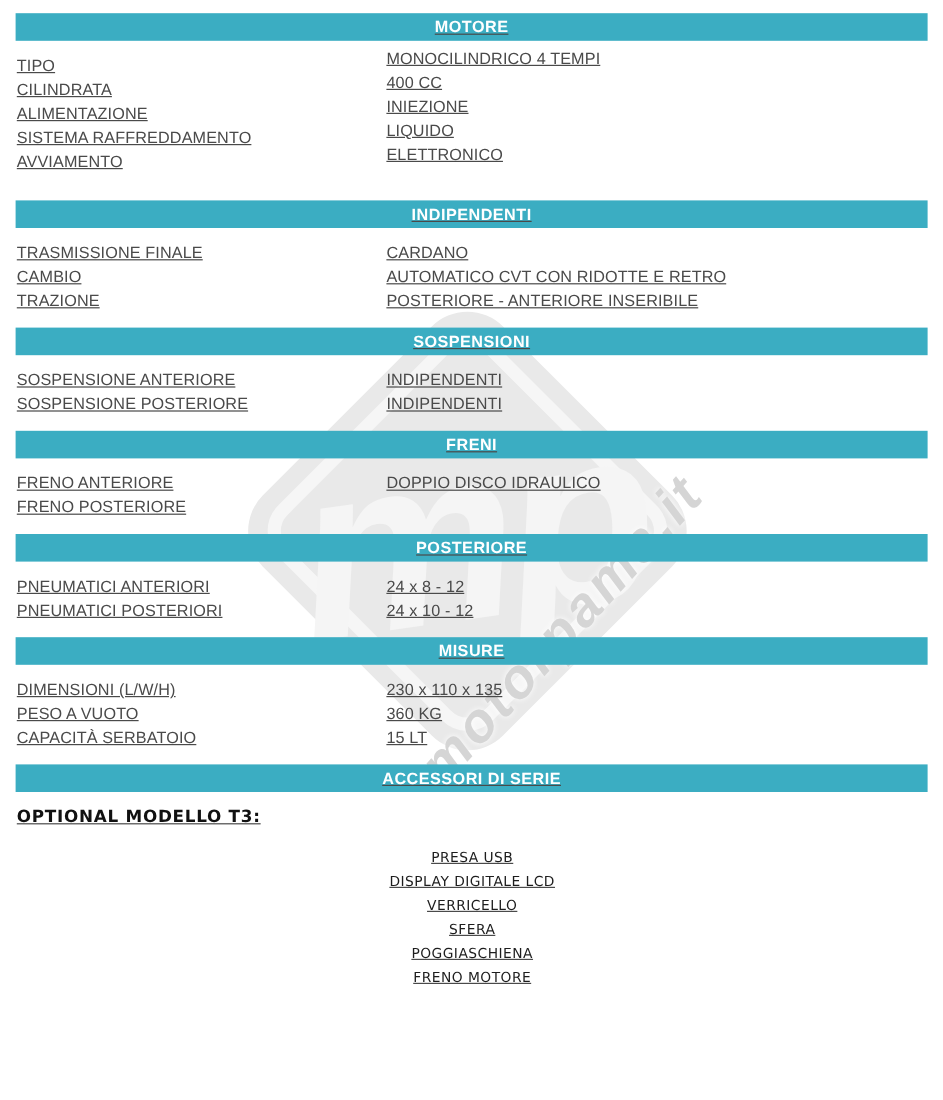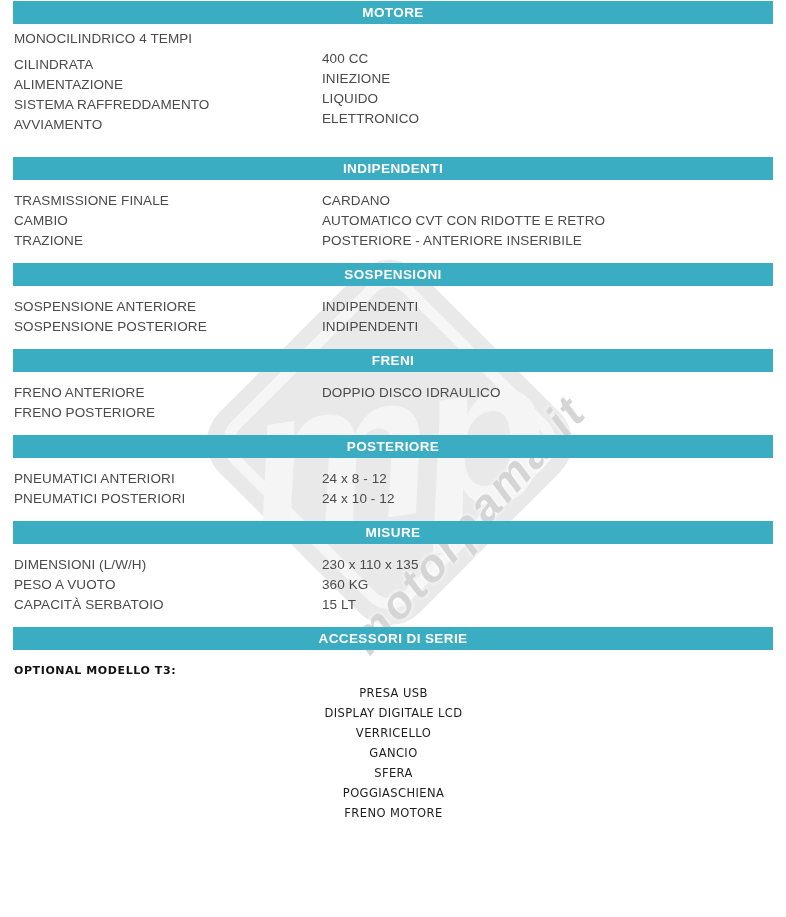--- a/index.html
+++ b/index.html
@@ -28,21 +28,21 @@
   }
   .wm-text {
     position: absolute; left: 378px; top: 610px;
     transform: rotate(-48deg); transform-origin: left bottom;
     font-size: 46px; font-weight: bold; font-style: italic;
     color: #d5d5d5; letter-spacing: 3px; white-space: nowrap;
     text-shadow: 0 0 5px #ffffff;
   }
 
   
-  .content { position: relative; z-index: 1; padding: 1px 13px 0 13px; }
+  .content { position: relative; z-index: 1; padding: 11px 13px 0 13px; text-decoration: underline; }
 
   .section-bar {
     height: 23px; line-height: 23px;
     background: var(--header-bg, #3badc2);
     color: var(--header-text, #ffffff);
     text-align: center; font-size: 13.5px; font-weight: 600;
     letter-spacing: 0.4px; margin: 0 0 11px 0;
   }
 
   .rows { margin: 0 0 12px 1px; }
@@ -50,22 +50,22 @@
   .row { display: grid; grid-template-columns: 308px 1fr; height: 20px; }
   .label, .value {
     font-size: 13.5px; line-height: 20px; white-space: nowrap;
     color: var(--body-text, #4a4a4a); letter-spacing: 0.1px;
   }
   .offset-values .value { position: relative; top: -6px; }
 
   
   .acc-block { margin: 0 0 0 1px; font-family: "DejaVu Sans", sans-serif; }
   .acc-title {
-    margin: 0 0 2px 0; line-height: 20px;
-    font-size: 11px; font-weight: bold; letter-spacing: 0.6px; color: #111111;
+    margin: 0 0 13px 0; line-height: 20px;
+    font-size: 14px; font-weight: bold; letter-spacing: 0.6px; color: #111111;
   }
   .acc-list { list-style: none; margin: 0 0 9px 0; padding: 0; text-align: center; }
   .acc-list li {
     line-height: 20px; font-size: 11.5px; letter-spacing: 0.4px; color: #1d1d1d;
   }
 
   
   .swatches { margin: 14px 0 0 3px; display: flex; gap: 9px; }
   .swatch {
     width: 25px; height: 26px; display: inline-block;
@@ -80,20 +80,21 @@
   <div class="wm-mp">mp</div>
   <div class="wm-text">motorpama.it</div>
 </div>
 
 <div class="content">
 
   <section>
     <header class="section-bar">MOTORE</header>
     <div class="rows offset-values">
       <div class="row">
+        <div class="label">TIPO</div>
         <div class="value">MONOCILINDRICO 4 TEMPI</div>
       </div>
       <div class="row">
         <div class="label">CILINDRATA</div>
         <div class="value">400 CC</div>
       </div>
       <div class="row">
         <div class="label">ALIMENTAZIONE</div>
         <div class="value">INIEZIONE</div>
       </div>
@@ -186,21 +187,20 @@
   </section>
 
   <section>
     <header class="section-bar">ACCESSORI DI SERIE</header>
     <div class="acc-block">
       <p class="acc-title">OPTIONAL MODELLO T3:</p>
       <ul class="acc-list">
         <li>PRESA USB</li>
         <li>DISPLAY DIGITALE LCD</li>
         <li>VERRICELLO</li>
-        <li>GANCIO</li>
         <li>SFERA</li>
         <li>POGGIASCHIENA</li>
         <li>FRENO MOTORE</li>
       </ul>
     </div>
   </section>
 
 
 </div>
 

